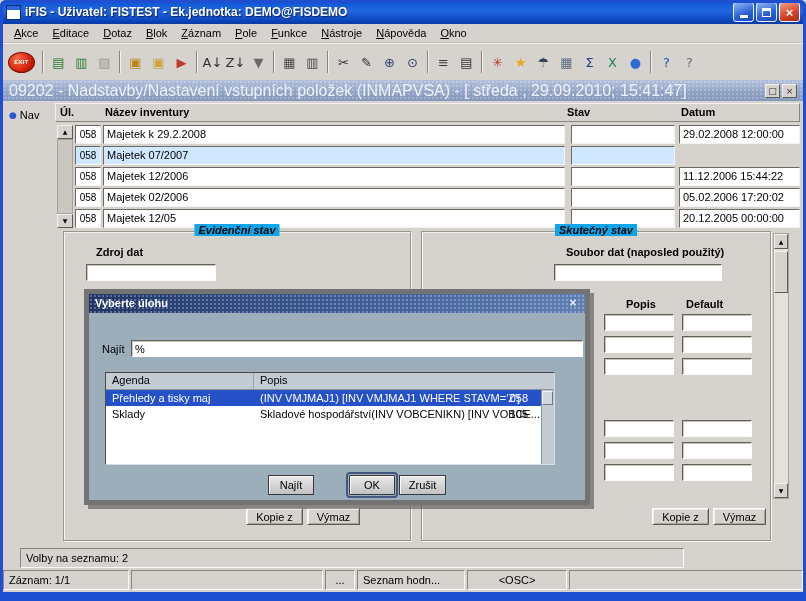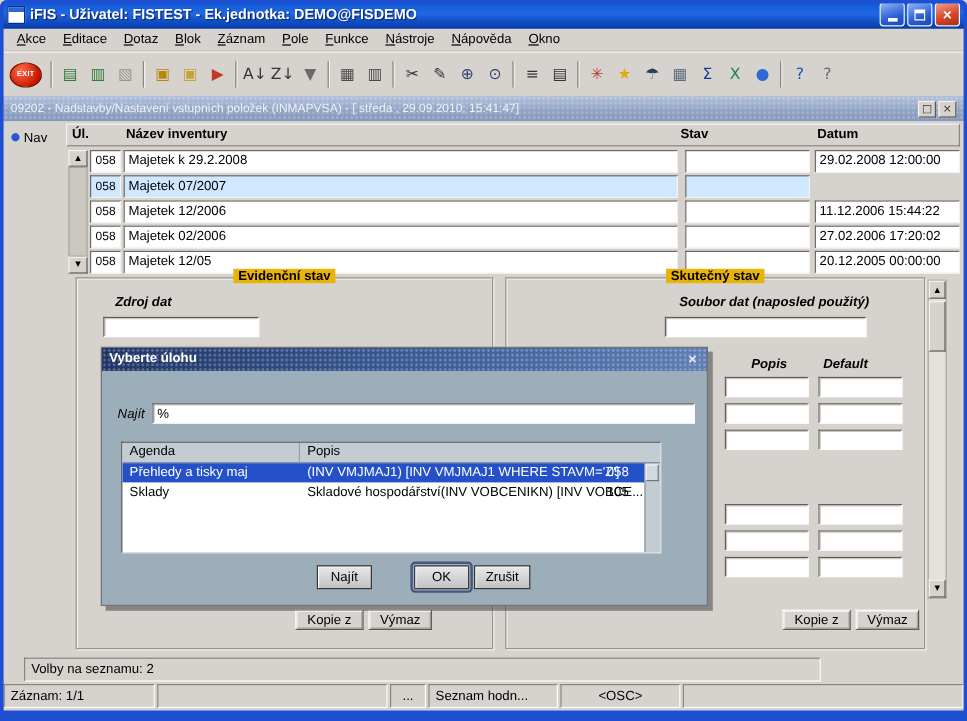--- a/index.html
+++ b/index.html
@@ -43,21 +43,21 @@
     font-size:13px; font-family:"DejaVu Sans", sans-serif; cursor:pointer; }
   .tb-sep { width:2px; height:22px; border-left:1px solid #8a867e; border-right:1px solid #f4f2ee; margin:0 3px; }
 
   
   .mdibar { position:absolute; left:3px; top:80px; width:800px; height:21px; color:#eef1f7;
     background-image:radial-gradient(rgba(255,255,255,.22) 1px, transparent 1.2px),
       linear-gradient(180deg,#b2c0dc,#8fa2c4 60%,#8599bd);
     background-size:4px 4px, 100% 100%;
     background-color:#93a6c8;
     display:flex; align-items:center; padding:0 6px; }
-  .mdibar .mdi-title { flex:1; white-space:nowrap; overflow:hidden; font-size:10px; }
+  .mdibar .mdi-title { flex:1; white-space:nowrap; overflow:hidden; font-size:16px; }
   .mdi-btn { width:15px; height:14px; margin-left:2px; background:#d6d3ce; color:#333;
     border:1px solid; border-color:#f4f2ee #5f5b55 #5f5b55 #f4f2ee; font-size:9px; line-height:12px;
     text-align:center; cursor:pointer; font-family:"DejaVu Sans", sans-serif; }
 
   
   .workarea { position:absolute; left:3px; top:101px; width:800px; height:447px; background:#d6d3ce; }
   .navtab { position:absolute; left:6px; top:8px; display:flex; align-items:center; gap:3px; cursor:pointer; }
   .nav-dot { color:#2a55d4; font-size:9px; font-family:"DejaVu Sans", sans-serif; }
 
   .thead-band { position:absolute; left:52px; top:2px; width:745px; height:19px; background:#d6d3ce;
@@ -75,43 +75,43 @@
   .datum-cell { left:676px; width:121px; }
 
   .rec-btn { position:absolute; left:54px; width:16px; height:14px; background:#d6d3ce;
     border:1px solid; border-color:#f4f2ee #5f5b55 #5f5b55 #f4f2ee; font-size:6px; text-align:center;
     line-height:12px; font-family:"DejaVu Sans", sans-serif; cursor:pointer; }
   .rec-track { position:absolute; left:54px; top:38px; width:16px; height:75px; background:#cbc7c0;
     border:1px solid #a8a49c; }
 
   .groupbox { position:absolute; border:1px solid #9a968e;
     box-shadow:inset 1px 1px 0 #f6f4f0, 1px 1px 0 #f6f4f0; }
-  .group-title { position:absolute; top:-8px; left:50%; transform:translateX(-50%); background:#eab308;
-    padding:0 4px; font-weight:bold; white-space:nowrap; }
-  .lbl { position:absolute; font-weight:bold; white-space:nowrap;font-style:italic; }
+  .group-title { position:absolute; top:-8px; left:50%; transform:translateX(-50%); background:#0ea5e9;
+    padding:0 4px; font-weight:bold; white-space:nowrap;font-style:italic; }
+  .lbl { position:absolute; font-weight:bold; white-space:nowrap; }
   .field { position:absolute; background:#fff; border:1px solid;
     border-color:#635f58 #fdfcfa #fdfcfa #635f58; box-shadow:inset 1px 1px 0 #c9c5bd; }
   .field input { width:100%; height:100%; border:0; background:transparent; font:inherit; padding:0 3px; outline:none; }
 
   .btn { position:absolute; background:#d6d3ce; border:1px solid;
     border-color:#fdfcfa #5f5b55 #5f5b55 #fdfcfa;
     box-shadow:inset 1px 1px 0 #f0eee8, inset -1px -1px 0 #a8a49c;
     font-size:11px; text-align:center; cursor:pointer; font-family:inherit; }
 
   .vscroll { position:absolute; left:770px; top:132px; width:16px; height:266px; background:#e4e1da;
     border:1px solid #a8a49c; }
   .vs-btn { position:absolute; left:0; width:14px; height:15px; background:#d6d3ce;
     border:1px solid; border-color:#f4f2ee #5f5b55 #5f5b55 #f4f2ee; font-size:6px; text-align:center;
     line-height:13px; font-family:"DejaVu Sans", sans-serif; cursor:pointer; }
   .vs-thumb { position:absolute; left:0; top:17px; width:14px; height:42px; background:#d6d3ce;
     border:1px solid; border-color:#f4f2ee #5f5b55 #5f5b55 #f4f2ee; cursor:grab; }
 
   
   .dialog { position:absolute; left:84px; top:289px; width:506px; height:216px; background:#9daebb;
-    border:1px solid #737373; box-shadow:4px 4px 0 rgba(70,70,70,.55); z-index:40; }
+    border:5px solid #737373; box-shadow:4px 4px 0 rgba(70,70,70,.55); z-index:40; }
   .dlg-title { height:19px; color:#fff; font-weight:bold; line-height:19px; padding-left:6px; position:relative;
     background-image:radial-gradient(rgba(255,255,255,.28) 1px, transparent 1.2px),
       linear-gradient(to right,#1f3565,#3d5c97 55%,#5f7fb4);
     background-size:4px 4px, 100% 100%; background-color:#31497e; }
   .dlg-close { position:absolute; right:5px; top:2px; width:14px; height:14px; color:#e8edf6;
     font-size:12px; line-height:14px; text-align:center; cursor:pointer; font-weight:bold; }
   .dlg-table { position:absolute; left:16px; top:78px; width:450px; height:93px; background:#fff;
     border:1px solid; border-color:#4a4a4a #d8dde2 #d8dde2 #4a4a4a; overflow:hidden; }
   .dlg-head { height:17px; background:#c4ccd3; border-bottom:1px solid #8a929a; display:flex; }
   .dlg-head .hc1 { width:148px; padding:1px 6px; border-right:1px solid #98a0a8; }
@@ -248,21 +248,21 @@
     <div class="trow" style="top:66px;">
       <span class="cell ul-cell">058</span>
       <span class="cell name-cell">Majetek 12/2006</span>
       <span class="cell stav-cell"></span>
       <span class="cell datum-cell">11.12.2006 15:44:22</span>
     </div>
     <div class="trow" style="top:87px;">
       <span class="cell ul-cell">058</span>
       <span class="cell name-cell">Majetek 02/2006</span>
       <span class="cell stav-cell"></span>
-      <span class="cell datum-cell">27.02.2006 17:20:02</span>
+      <span class="cell datum-cell">05.02.2006 17:20:02</span>
     </div>
     <div class="trow" style="top:108px;">
       <span class="cell ul-cell">058</span>
       <span class="cell name-cell">Majetek 12/05</span>
       <span class="cell stav-cell"></span>
       <span class="cell datum-cell">20.12.2005 00:00:00</span>
     </div>
 
     <div class="groupbox" style="left:60px; top:130px; width:348px; height:310px;">
       <span class="group-title">Evidenční stav</span>

